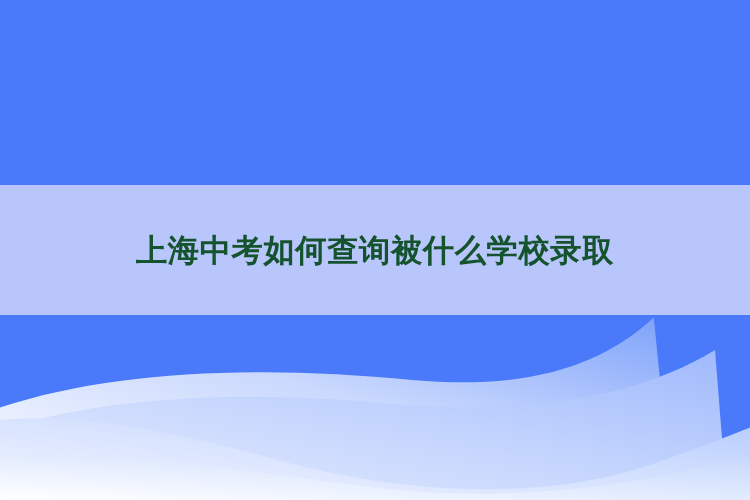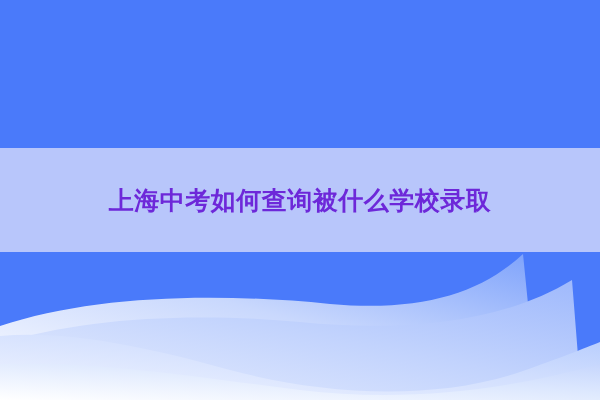--- a/index.html
+++ b/index.html
@@ -32,21 +32,21 @@
     left: 0;
     top: 148px;
     width: 600px;
     height: 104px;
     background: #b8c6fb;
     display: flex;
     align-items: center;
     justify-content: center;
   }
   .title-text {
-    color: #6d28d9;
+    color: #14532d;
     font-size: 25px;
     font-weight: bold;
     letter-spacing: 0.5px;
     line-height: 1;
     white-space: nowrap;
     font-family: "DejaVu Sans", "Liberation Sans", sans-serif;
   }
   
   .band-waves {
     position: absolute;

